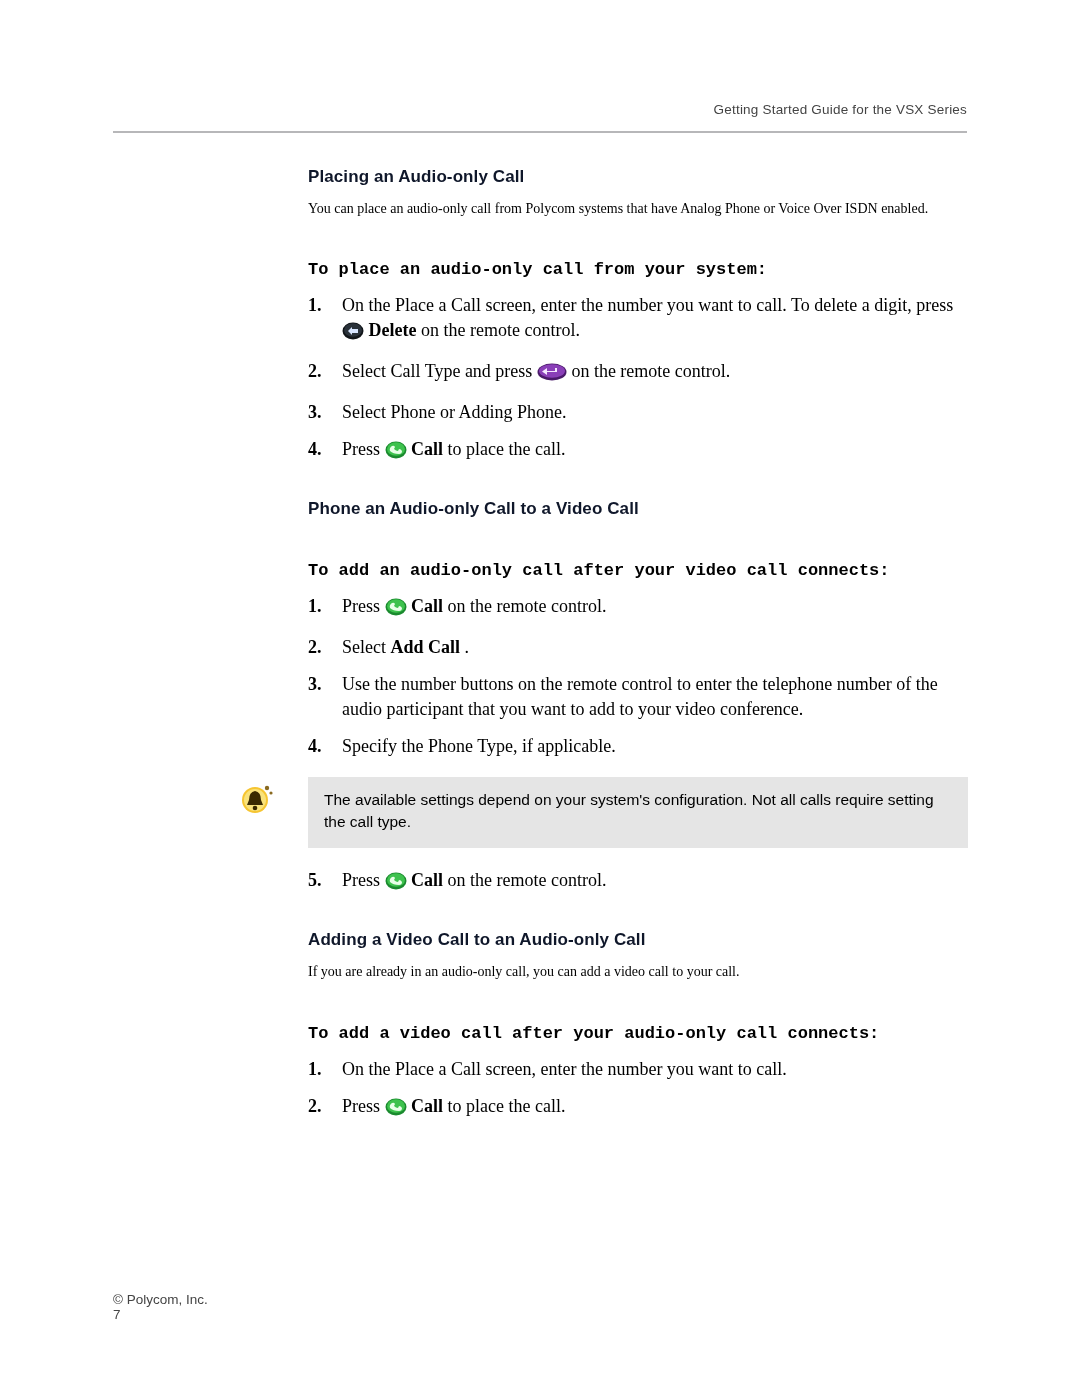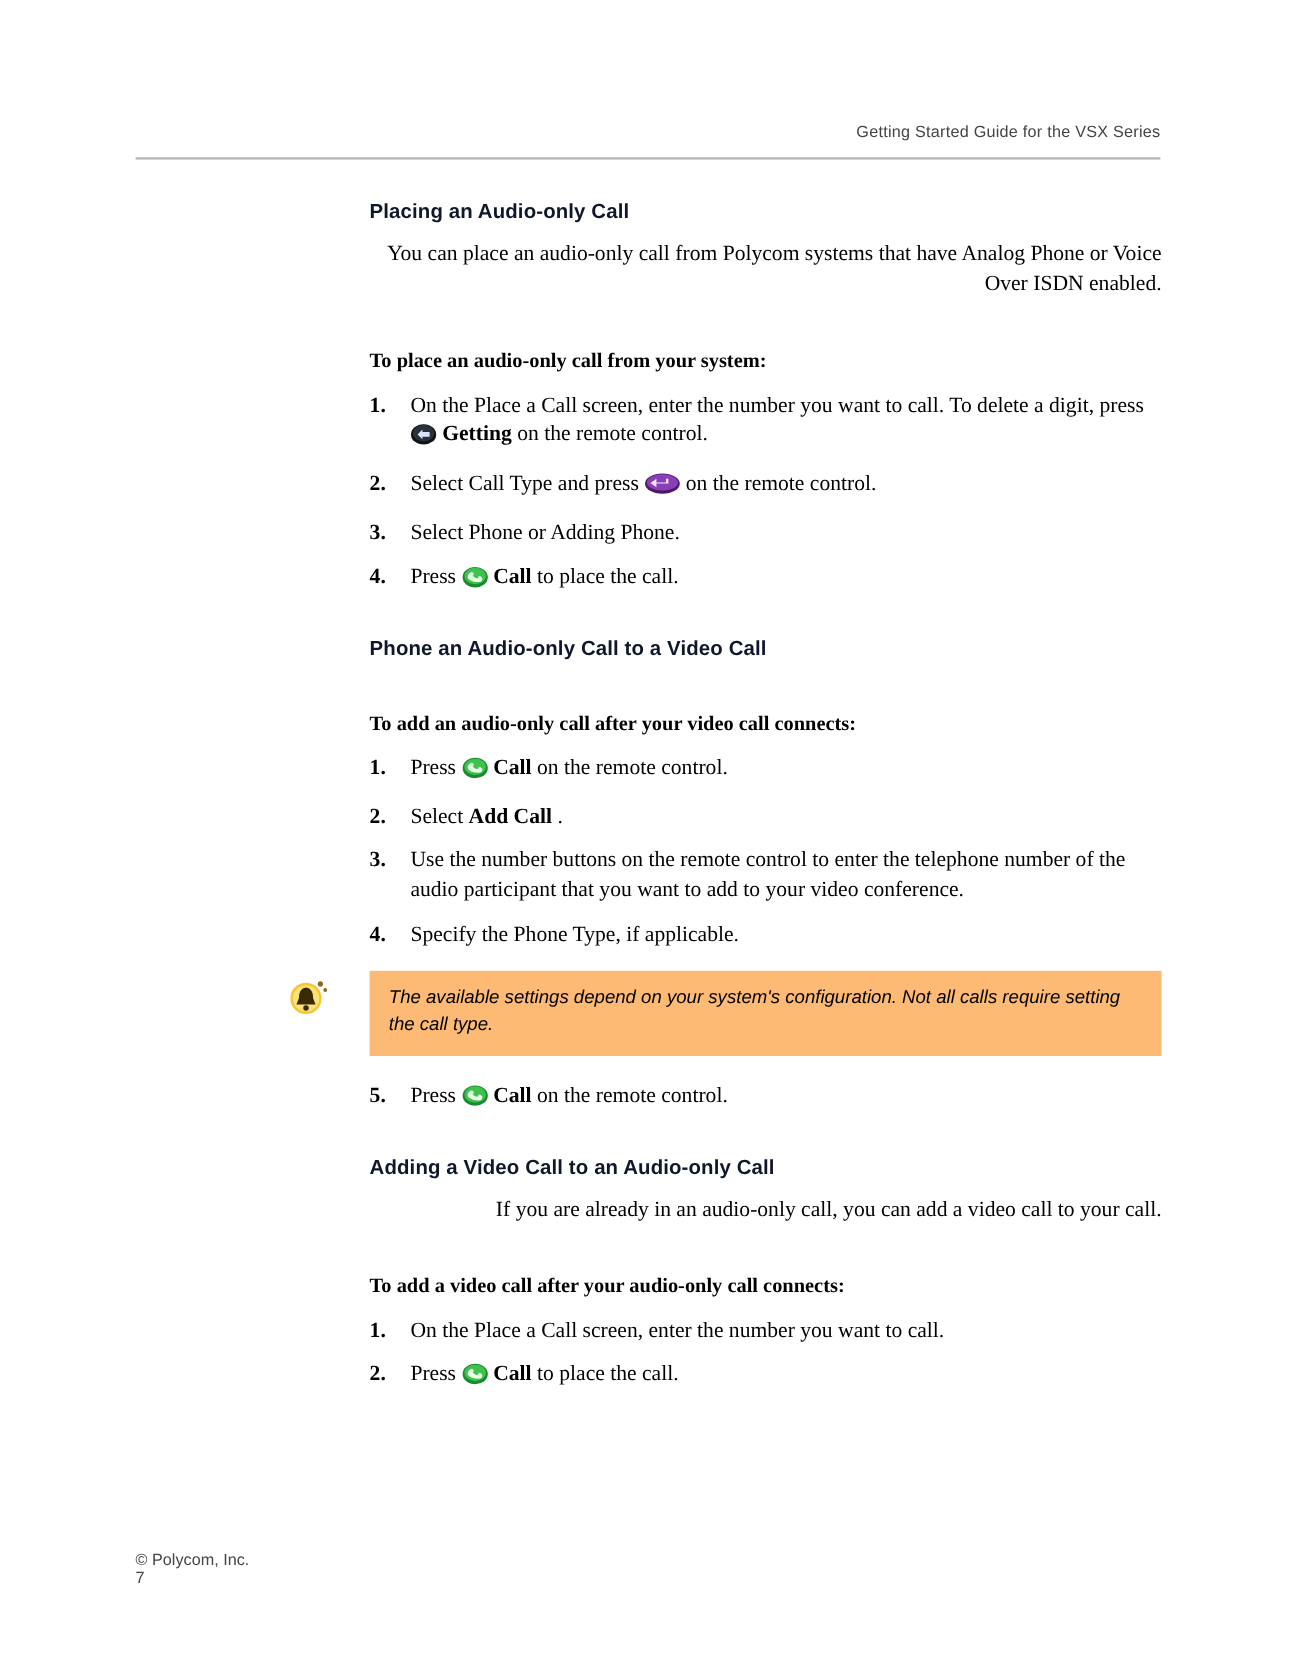--- a/index.html
+++ b/index.html
@@ -37,32 +37,31 @@
   h3.color {
     font-family: "Futura", "Trebuchet MS", Arial, sans-serif;
     font-weight: 700;
     font-size: 17px;
     color: #0f172a;
     margin-top: 34px;
     margin-bottom: 12px;
     letter-spacing: 0.1px;
   }
   h4.black {
-    font-family: Liberation Serif, serif;
+    font-family: Liberation Mono, monospace;
     font-weight: 700;
     font-size: 17px;
     color: #000;
     margin-top: 42px;
     margin-bottom: 14px;
   }
   p.body {
-    font-size: 18px;
+    font-size: 14px;
     line-height: 1.38;
     margin: 0 0 10px 0;
-    text-align: right;
   }
   ol.steps {
     list-style: none;
     padding: 0;
     margin: 0;
     counter-reset: step;
   }
   ol.steps > li {
     counter-increment: step;
     font-size: 18px;
@@ -95,27 +94,26 @@
     margin-top: 18px;
     margin-bottom: 20px;
   }
   .note-icon {
     position: absolute;
     left: 128px;
     top: 6px;
   }
   .note-box {
     margin-left: 195px;
-    background: #fdba74;
+    background: #e5e5e5;
     padding: 12px 16px 14px 16px;
     font-family: Arial, Helvetica, sans-serif;
     font-size: 15.5px;
     line-height: 1.45;
     color: #000;
-    font-style: italic;
   }
 
   .footer {
     position: absolute;
     left: 113px;
     top: 1292px;
     width: 854px;
     font-family: "Futura", "Trebuchet MS", Arial, sans-serif;
     font-size: 13.5px;
     color: #444;
@@ -172,21 +170,21 @@
     <h4 class="black">To place an audio-only call from your system:</h4>
 
     <ol class="steps">
       <li>
         <span>On the Place a Call screen, enter the number you want to call. To delete a digit, press </span>
         <span class="icon">
           <svg width="22" height="18">
               <use href="#ic-delete"></use>
             </svg>
         </span>
-        <b> Getting</b>
+        <b> Delete</b>
         <span> on the remote control.</span>
       </li>
       <li>
         <span>Select Call Type and press </span>
         <span class="icon">
           <svg width="30" height="18">
               <use href="#ic-enter"></use>
             </svg>
         </span>
         <span> on the remote control.</span>

